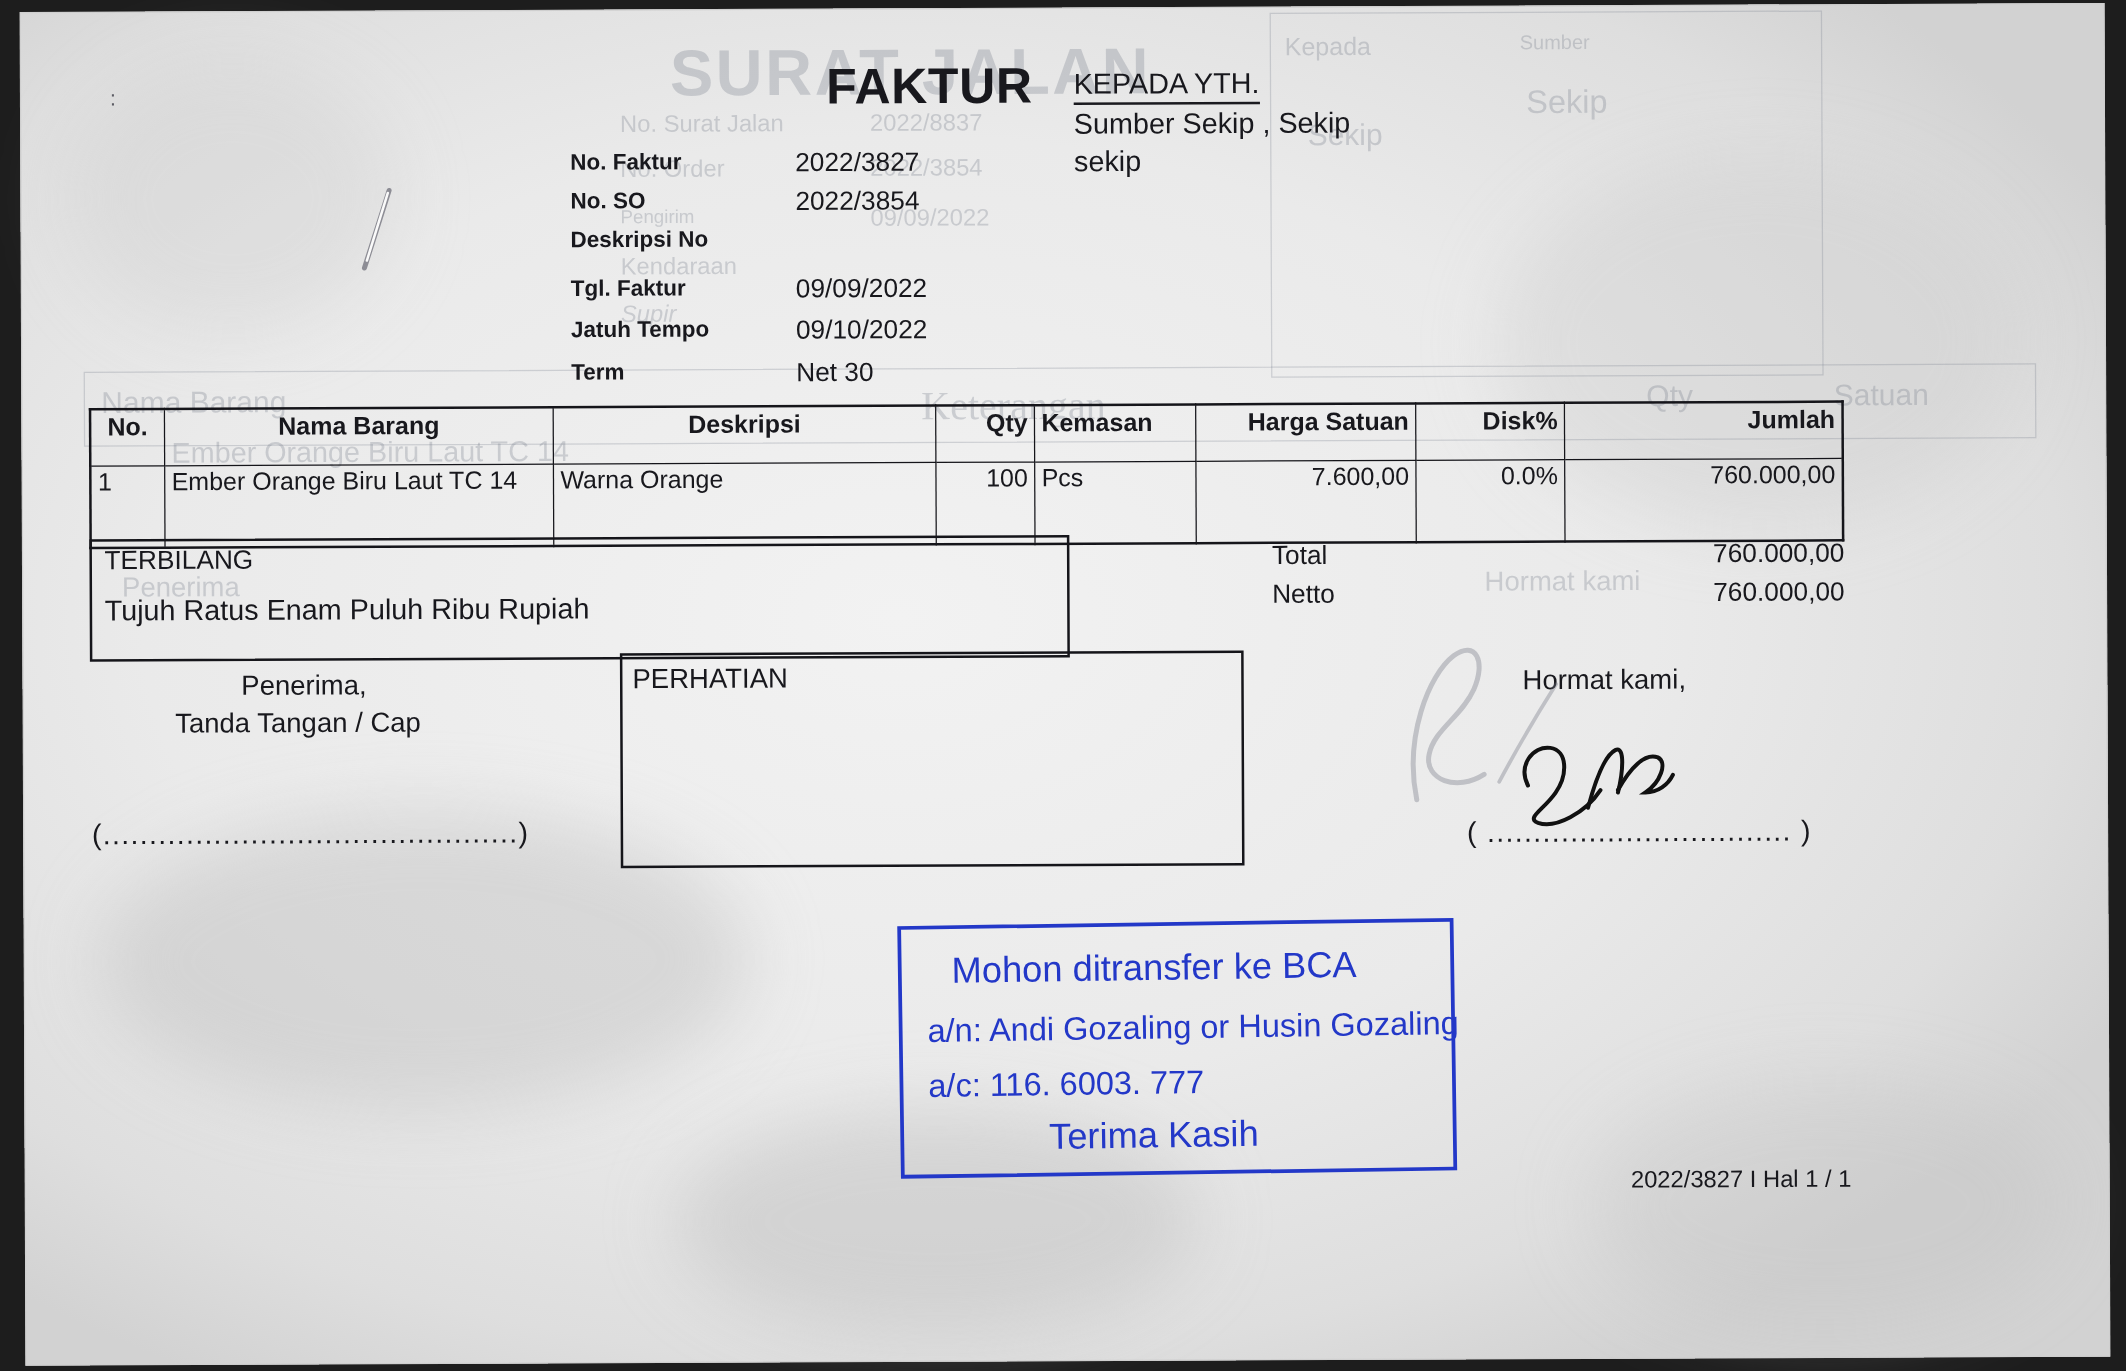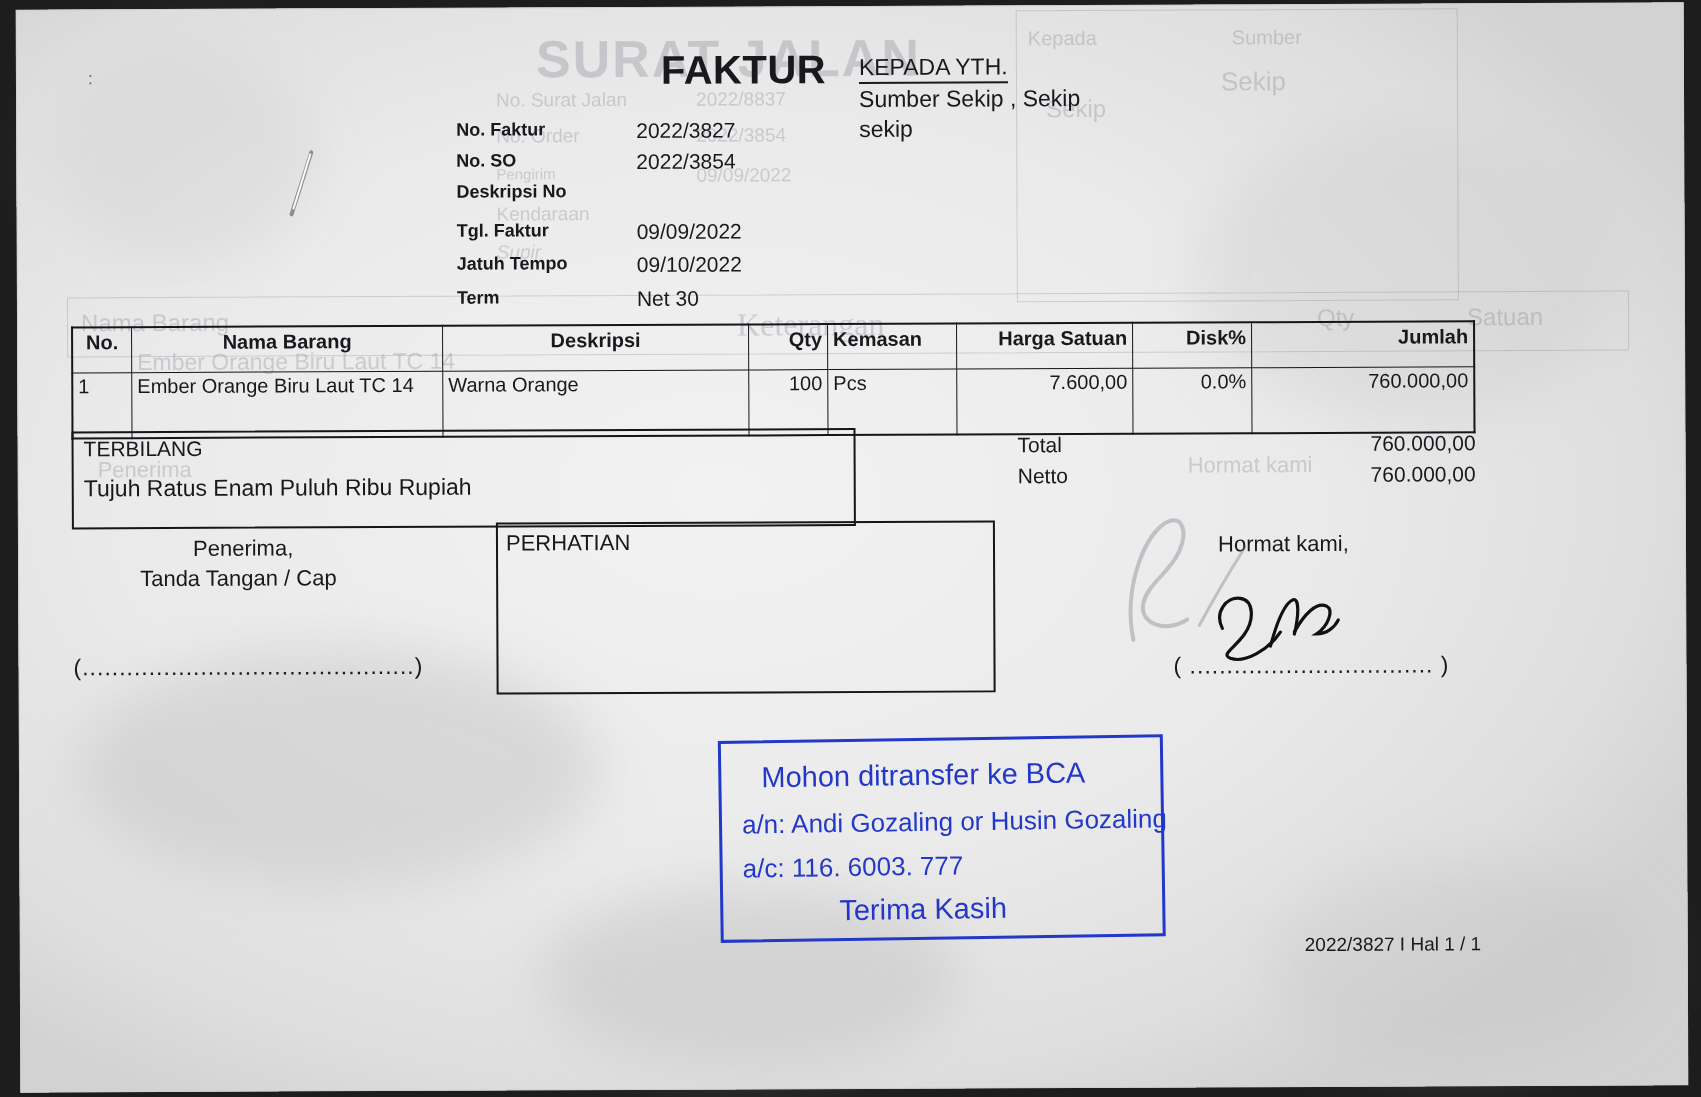--- a/index.html
+++ b/index.html
@@ -244,21 +244,21 @@
     <div class="ghost" style="left:680px; top:82px; font-size:19px;">2022/8837</div>
     <div class="ghost" style="left:480px; top:118px; font-size:19px;">No. Order</div>
     <div class="ghost" style="left:680px; top:118px; font-size:19px;">2022/3854</div>
     <div class="ghost" style="left:480px; top:158px; font-size:15px;">Pengirim</div>
     <div class="ghost" style="left:680px; top:158px; font-size:19px;">09/09/2022</div>
     <div class="ghost" style="left:480px; top:196px; font-size:19px;">Kendaraan</div>
     <div class="ghost" style="left:480px; top:234px; font-size:19px;font-style:italic;">Supir</div>
 
     <div class="ghost-box" style="left:1000px; top:5px; width:440px; height:290px;"></div>
     <div class="ghost" style="left:1012px; top:22px; font-size:20px;">Kepada</div>
-    <div class="ghost" style="left:1200px; top:22px; font-size:20px;margin-left:16px;">Sumber</div>
+    <div class="ghost" style="left:1200px; top:22px; font-size:16px;">Sumber</div>
     <div class="ghost" style="left:1205px; top:62px; font-size:26px;">Sekip</div>
     <div class="ghost" style="left:1030px; top:90px; font-size:24px;">Sekip</div>
 
     <div class="ghost-box" style="left:50px; top:288px; width:1560px; height:58px;"></div>
     <div class="ghost" style="left:64px; top:300px; font-size:24px;">Nama Barang</div>
     <div class="ghost" style="left:720px; top:300px; font-size:32px;font-family:Liberation Serif, serif;">Keterangan</div>
     <div class="ghost" style="left:1300px; top:300px; font-size:24px;">Qty</div>
     <div class="ghost" style="left:1450px; top:300px; font-size:24px;">Satuan</div>
     <div class="ghost" style="left:120px; top:340px; font-size:23px;">Ember Orange Biru Laut  TC 14</div>
     <div class="ghost" style="left:80px; top:448px; font-size:22px;">Penerima</div>

